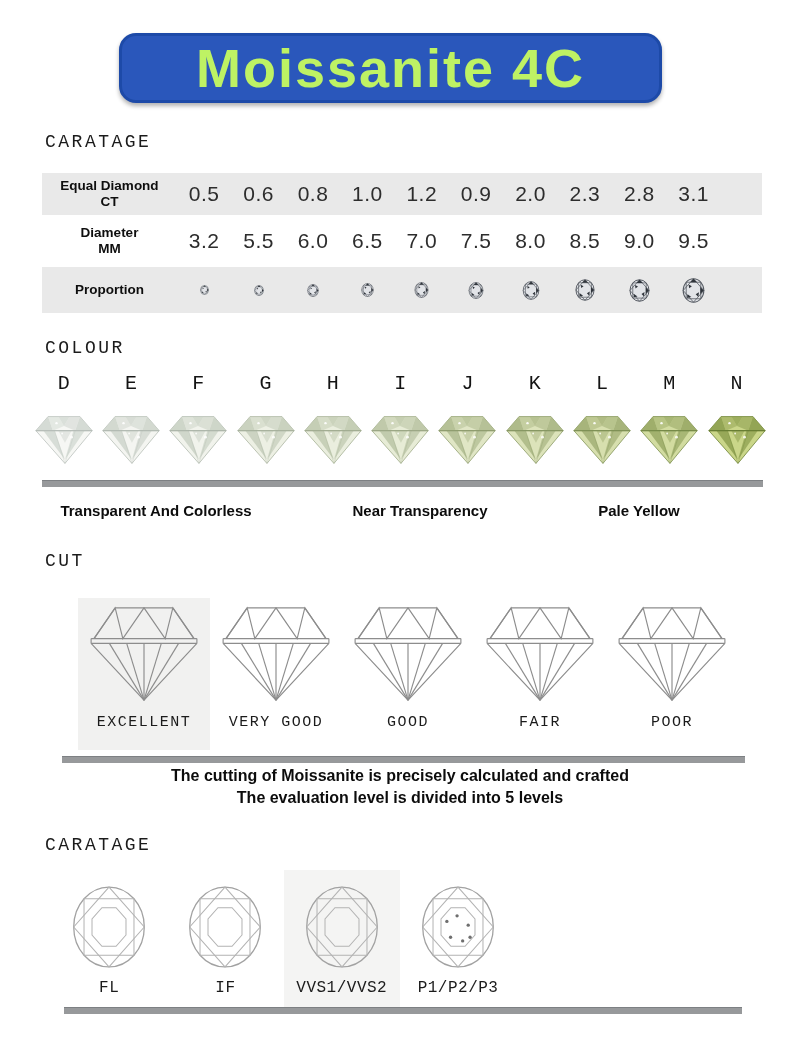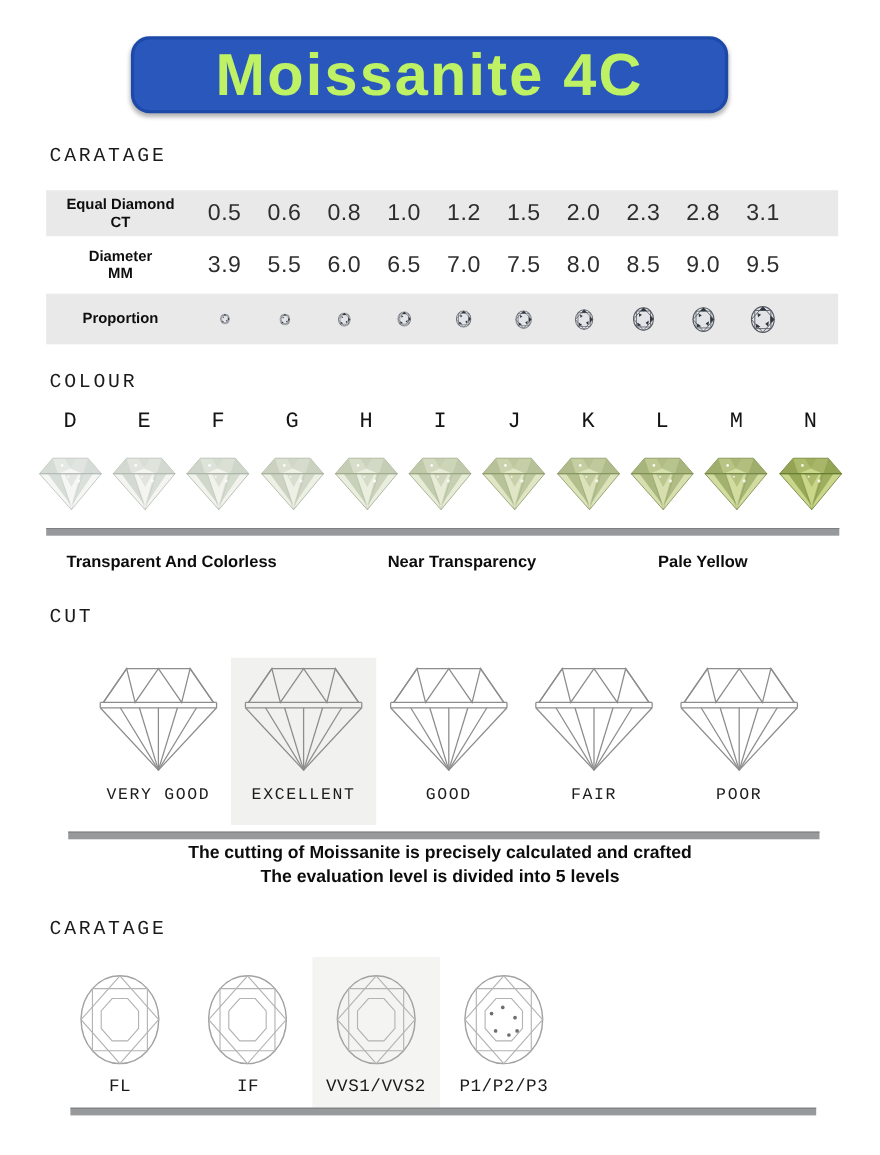--- a/index.html
+++ b/index.html
@@ -162,34 +162,34 @@
       <div class="car-label">
         <div>Equal Diamond</div>
         <div>CT</div>
       </div>
       <div id="ct-values" style="display:flex">
           <span class="cell-val">0.5</span>
           <span class="cell-val">0.6</span>
           <span class="cell-val">0.8</span>
           <span class="cell-val">1.0</span>
           <span class="cell-val">1.2</span>
-          <span class="cell-val">1.5</span>
+          <span class="cell-val">0.9</span>
           <span class="cell-val">2.0</span>
           <span class="cell-val">2.3</span>
           <span class="cell-val">2.8</span>
           <span class="cell-val">3.1</span>
         </div>
     </div>
     <div class="car-row row-mm">
       <div class="car-label">
         <div>Diameter</div>
         <div>MM</div>
       </div>
       <div id="mm-values" style="display:flex">
-          <span class="cell-val">3.9</span>
+          <span class="cell-val">3.2</span>
           <span class="cell-val">5.5</span>
           <span class="cell-val">6.0</span>
           <span class="cell-val">6.5</span>
           <span class="cell-val">7.0</span>
           <span class="cell-val">7.5</span>
           <span class="cell-val">8.0</span>
           <span class="cell-val">8.5</span>
           <span class="cell-val">9.0</span>
           <span class="cell-val">9.5</span>
         </div>
@@ -324,31 +324,31 @@
     </div>
   <div id="divider-colour" class="divider"></div>
   <div class="group-labels">
     <span id="group-label-0" class="group-label">Transparent And Colorless</span>
     <span id="group-label-1" class="group-label">Near Transparency</span>
     <span id="group-label-2" class="group-label">Pale Yellow</span>
   </div>
 
   <div id="h-cut" class="sec-heading">CUT</div>
   <div id="cut-row" class="cut-row">
+      <div class="cut-item highlighted">
+        <svg class="cut-gem" viewBox="0 0 120 104">
+          <use href="#gem-wire"></use>
+        </svg>
+        <div class="cut-label">EXCELLENT</div>
+      </div>
       <div class="cut-item">
         <svg class="cut-gem" viewBox="0 0 120 104">
           <use href="#gem-wire"></use>
         </svg>
         <div class="cut-label">VERY GOOD</div>
-      </div>
-      <div class="cut-item highlighted">
-        <svg class="cut-gem" viewBox="0 0 120 104">
-          <use href="#gem-wire"></use>
-        </svg>
-        <div class="cut-label">EXCELLENT</div>
       </div>
       <div class="cut-item">
         <svg class="cut-gem" viewBox="0 0 120 104">
           <use href="#gem-wire"></use>
         </svg>
         <div class="cut-label">GOOD</div>
       </div>
       <div class="cut-item">
         <svg class="cut-gem" viewBox="0 0 120 104">
           <use href="#gem-wire"></use>

